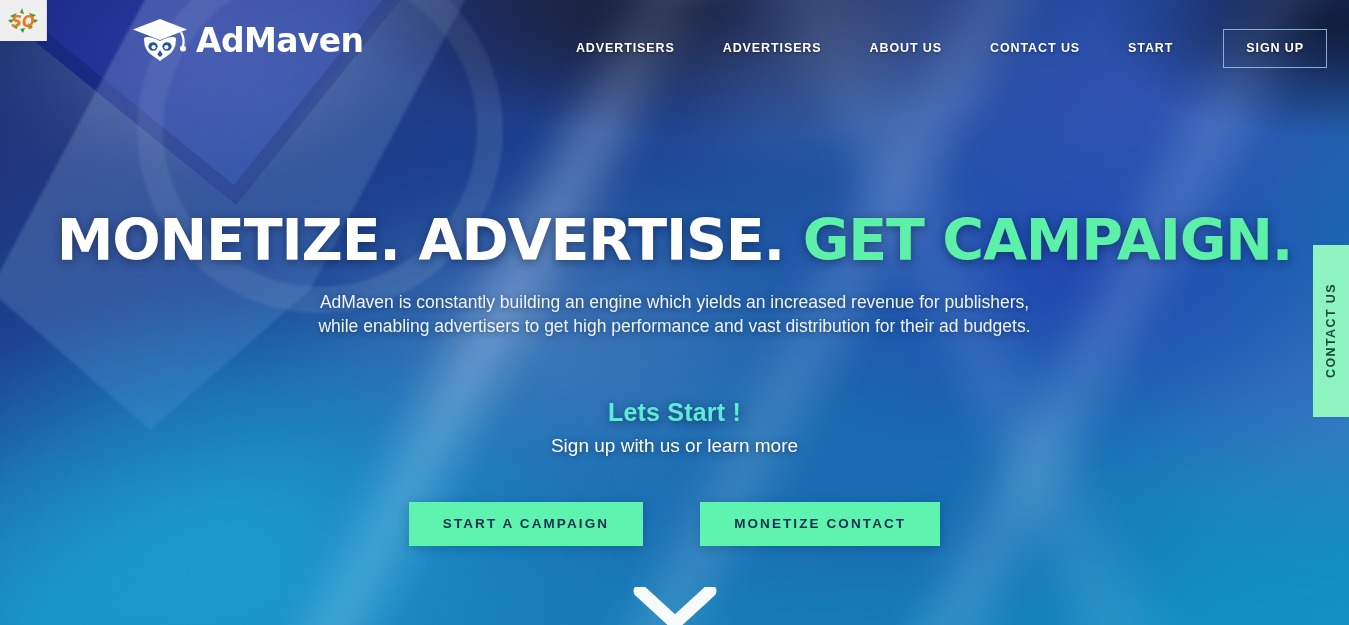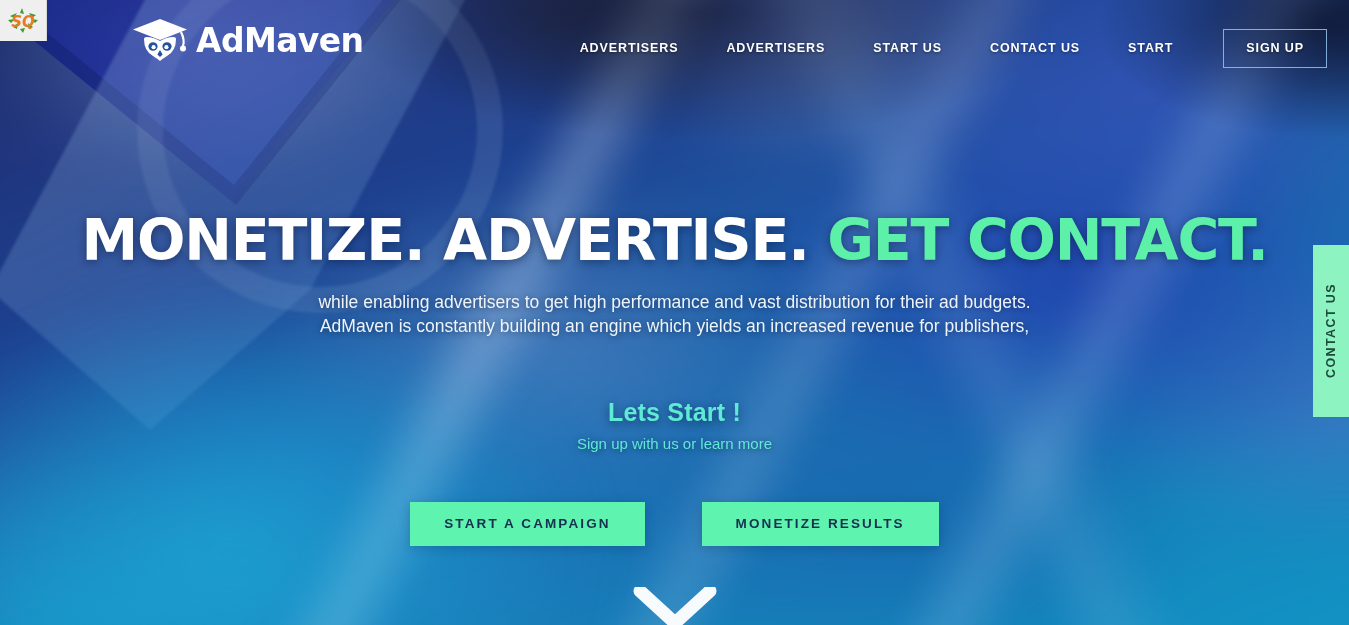--- a/index.html
+++ b/index.html
@@ -166,22 +166,22 @@
   .start-title{
     position:absolute; left:0; right:0; top:398px;
     color:#5eead4;
     font-size:25px;
     font-weight:bold;
     letter-spacing:.2px;
     text-shadow:0 2px 8px rgba(5,15,45,.5);
   }
   .start-sub{
     position:absolute; left:0; right:0; top:435px;
-    color:#5eead4;
-    font-size:15px;
+    color:#ffffff;
+    font-size:19px;
     font-weight:400;
     text-shadow:0 1px 6px rgba(5,15,45,.5);
   }
 
   .cta-row{
     position:absolute; left:0; right:0; top:502px;
     display:flex; justify-content:center; align-items:flex-end; gap:57px;
   }
   .cta{
     background:#5ff3b0;
@@ -292,44 +292,44 @@
         <circle cx="35.4" cy="30.2" r="2.1" fill="#ffffff"></circle>
 
         <path d="M29 33 L31.6 37.5 L29 40 L26.4 37.5 Z" fill="#21529c"></path>
       </svg>
       <span class="brand-word">AdMaven</span>
     </div>
 
     <nav class="nav">
       <a href="#">ADVERTISERS</a>
       <a href="#">ADVERTISERS</a>
-      <a href="#">START US</a>
+      <a href="#">ABOUT US</a>
       <a href="#">CONTACT US</a>
       <a href="#">START</a>
       <a href="#" class="signup">SIGN UP</a>
     </nav>
   </div>
 
   <div class="content">
 
     <h1 class="headline">
-      <span>MONETIZE. ADVERTISE. </span><span class="accent">GET CONTACT.</span>
+      <span>MONETIZE. ADVERTISE. </span><span class="accent">GET CAMPAIGN.</span>
     </h1>
 
     <p class="subtext">
+      <span class="l">AdMaven is constantly building an engine which yields an increased revenue for publishers,</span>
       <span class="l">while enabling advertisers to get high performance and vast distribution for their ad budgets.</span>
-      <span class="l">AdMaven is constantly building an engine which yields an increased revenue for publishers,</span>
     </p>
 
     <div class="start-title">Lets Start !</div>
     <div class="start-sub">Sign up with us or learn more</div>
 
     <div class="cta-row">
       <button class="cta">START A CAMPAIGN</button>
-      <button class="cta">MONETIZE RESULTS</button>
+      <button class="cta">MONETIZE CONTACT</button>
     </div>
   </div>
 
   <svg class="scroll-chev" viewBox="0 0 86 40">
     <path d="M8 4 L43 36 L78 4" fill="none" stroke="#ffffff" stroke-width="13" stroke-linecap="round" stroke-linejoin="round" opacity=".97"></path>
   </svg>
 
   <div class="side-tab">
     <span>CONTACT US</span>
   </div>

